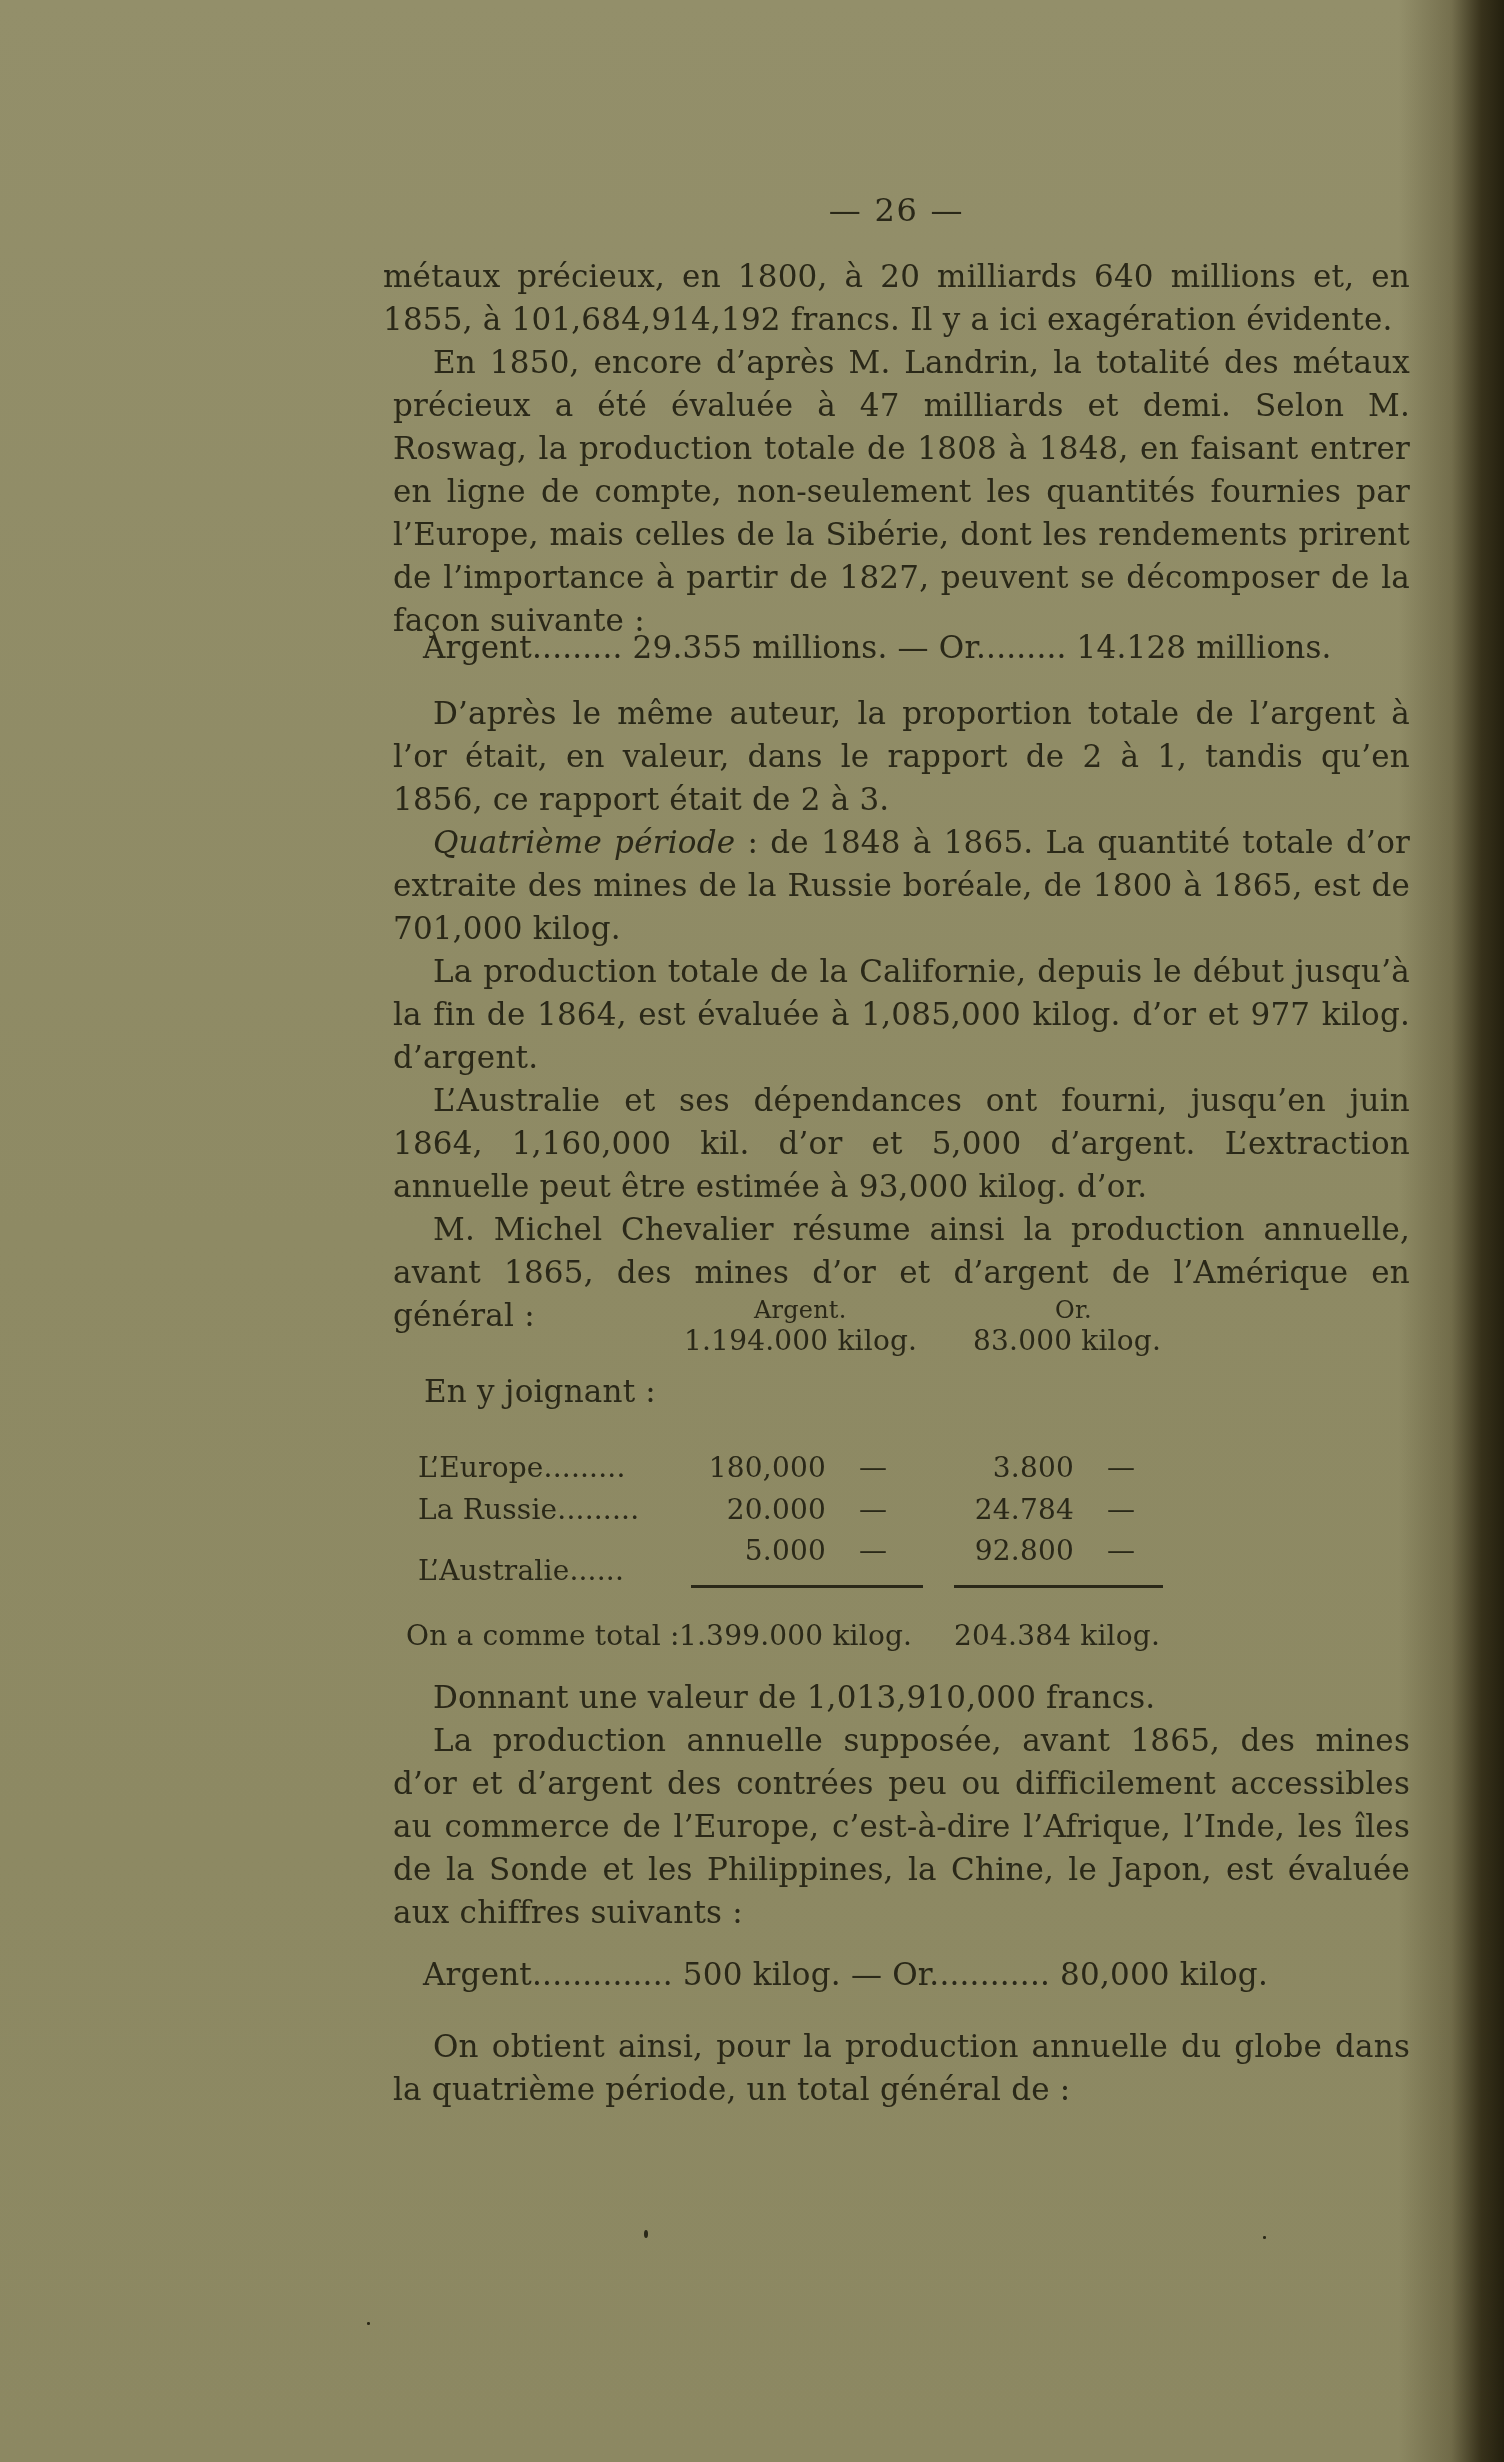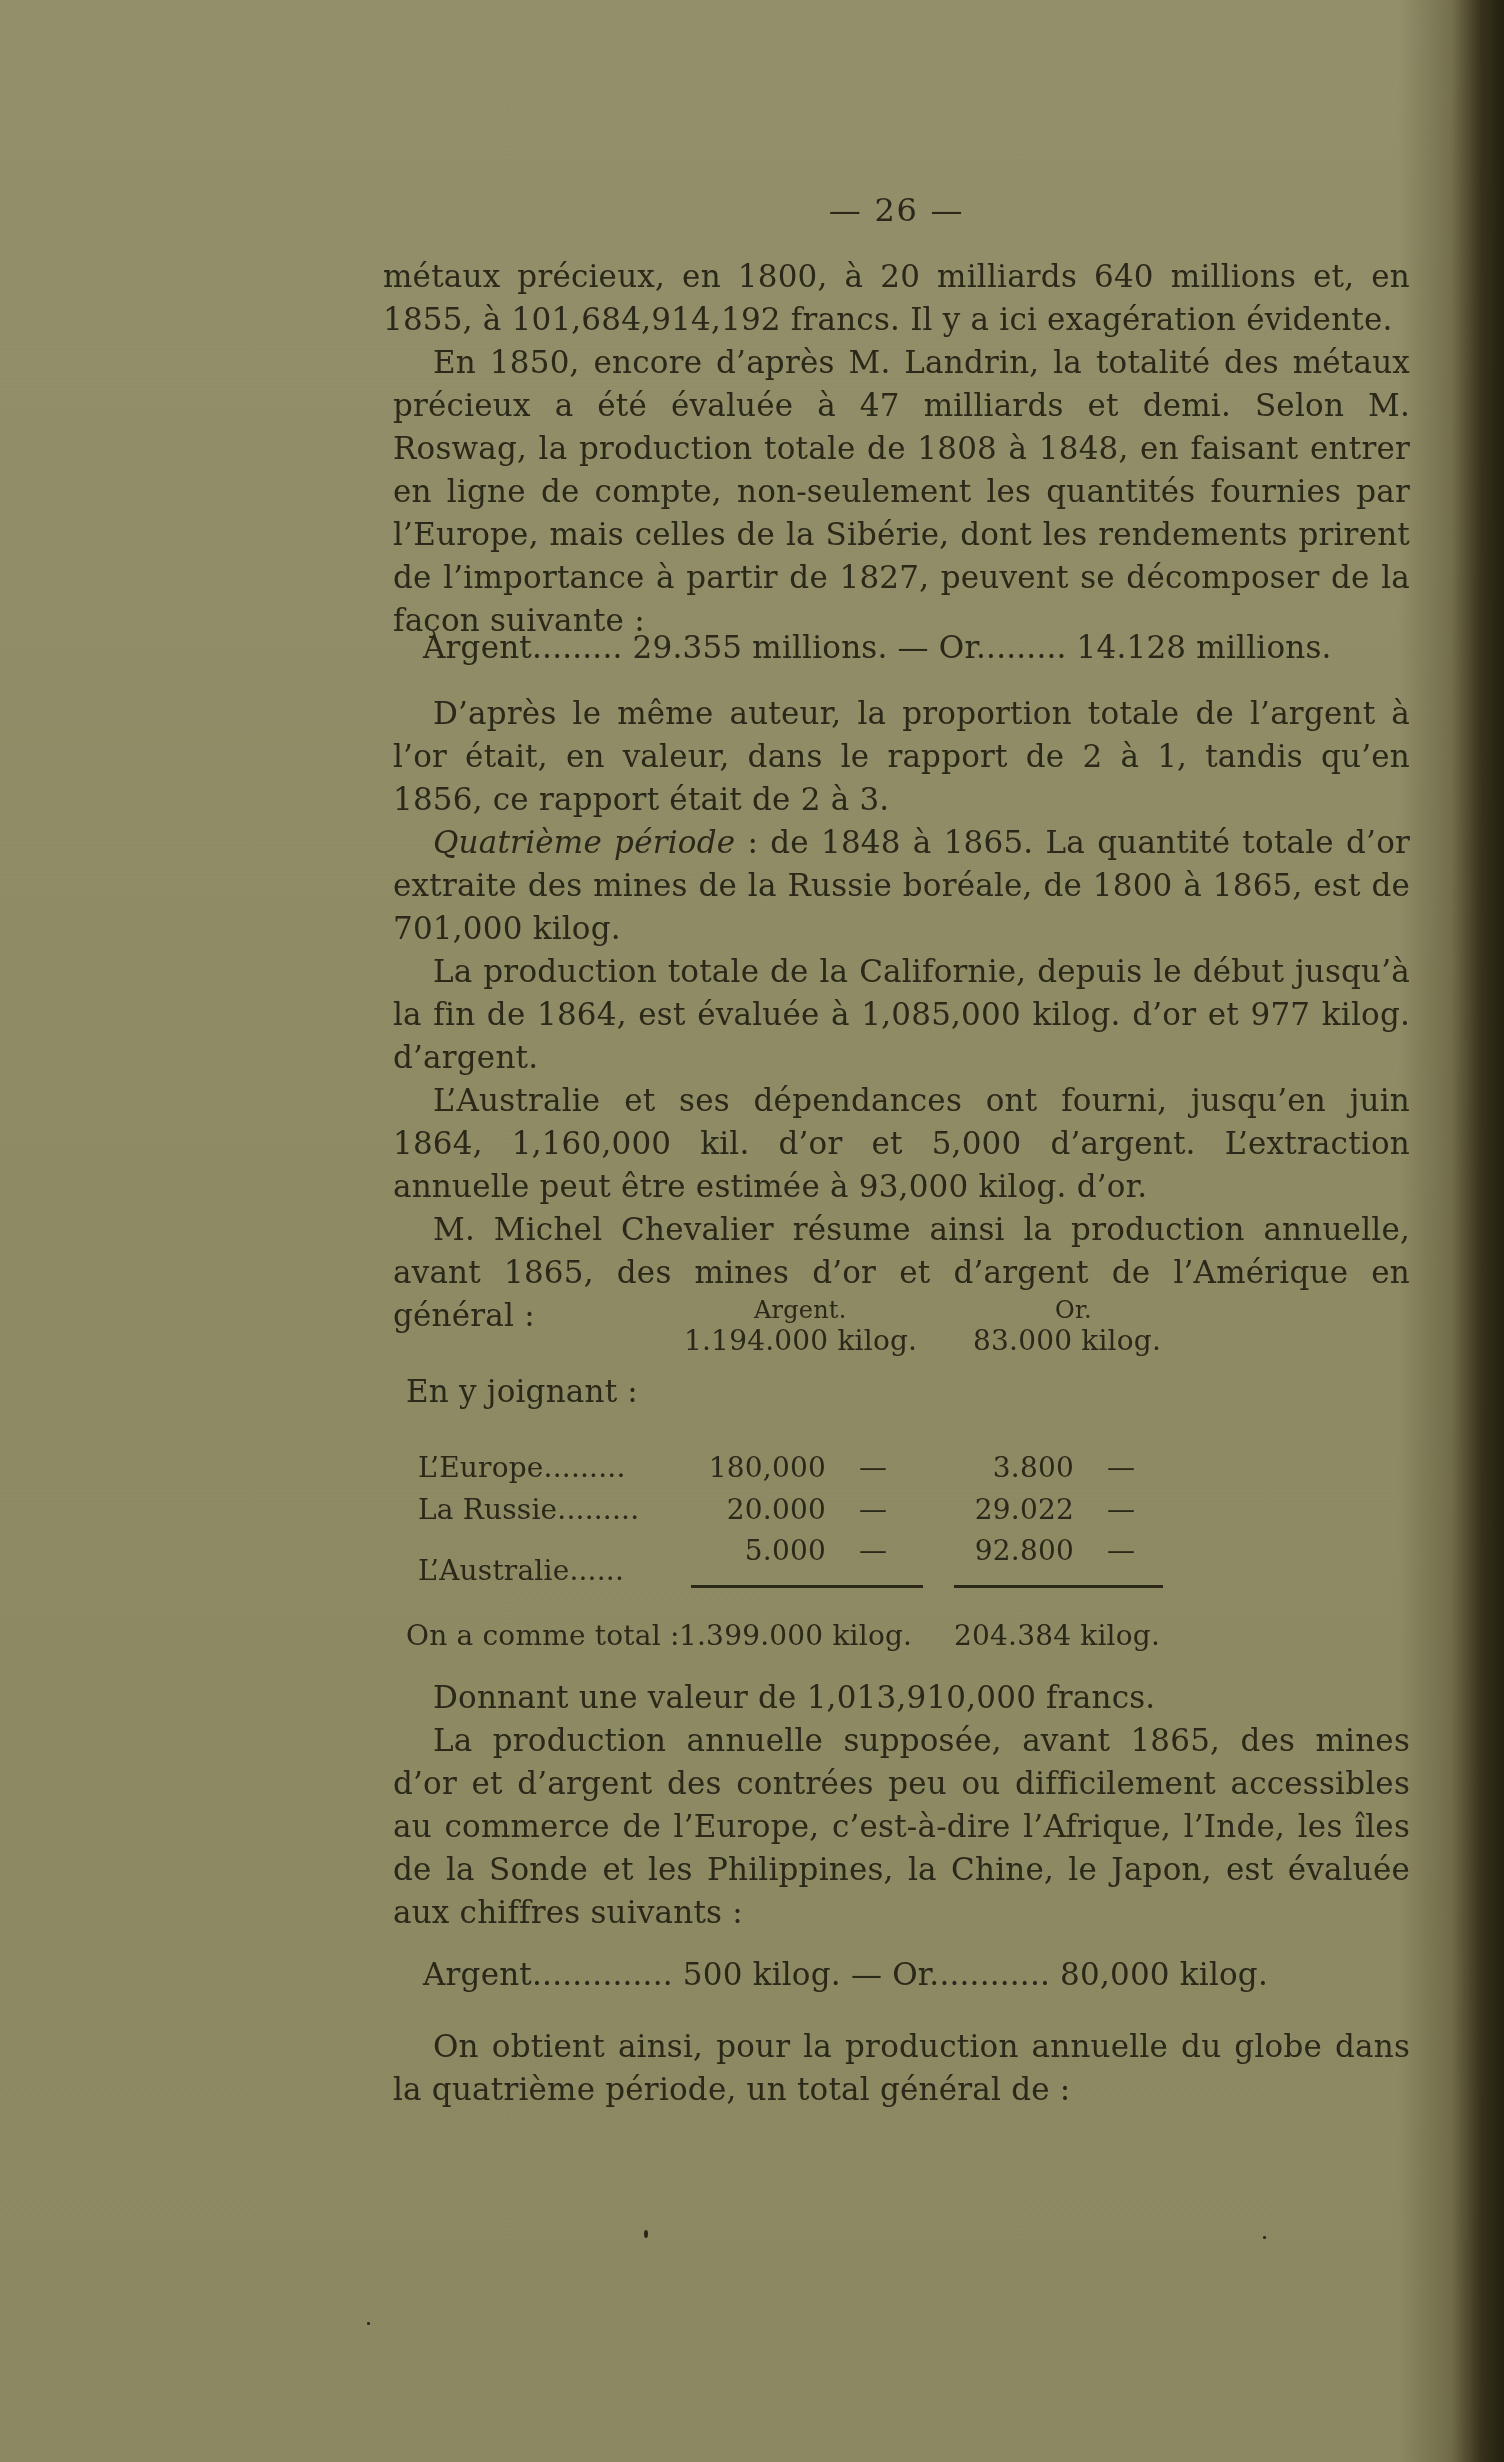--- a/index.html
+++ b/index.html
@@ -60,34 +60,34 @@
     <p class="indent">La production totale de la Californie, depuis le début jusqu’à la fin de 1864, est évaluée à 1,085,000 kilog. d’or et 977 kilog. d’argent.</p>
     <p class="indent">L’Australie et ses dépendances ont fourni, jusqu’en juin 1864, 1,160,000 kil. d’or et 5,000 d’argent. L’extraction annuelle peut être estimée à 93,000 kilog. d’or.</p>
     <p class="indent">M. Michel Chevalier résume ainsi la production annuelle, avant 1865, des mines d’or et d’argent de l’Amérique en général :</p>
   </div>
 
   <div class="table" style="top:1100px;">
     <div class="col-head" style="left:371px; top:0;">Argent.</div>
     <div class="col-head" style="left:672px; top:0;">Or.</div>
     <div class="v" style="left:301px; top:30px;">1.194.000 kilog.</div>
     <div class="v" style="left:590px; top:30px;">83.000 kilog.</div>
-    <div class="v" style="left:23px; top:81px; font-size:31px;">En y joignant :</div>
+    <div class="v" style="left:41px; top:81px; font-size:31px;">En y joignant :</div>
 
     <div>
       <div class="v" style="left:35px; top:157px;">L’Europe.........</div>
       <div class="v r" style="left:298px; width:145px; top:157px;">180,000</div>
       <div class="v" style="left:476px; top:157px;">—</div>
       <div class="v r" style="left:546px; width:145px; top:157px;">3.800</div>
       <div class="v" style="left:724px; top:157px;">—</div>
     </div>
     <div>
       <div class="v" style="left:35px; top:199px;">La Russie.........</div>
       <div class="v r" style="left:298px; width:145px; top:199px;">20.000</div>
       <div class="v" style="left:476px; top:199px;">—</div>
-      <div class="v r" style="left:546px; width:145px; top:199px;">29.022</div>
+      <div class="v r" style="left:546px; width:145px; top:199px;">24.784</div>
       <div class="v" style="left:724px; top:199px;">—</div>
     </div>
     <div>
       <div class="v" style="left:35px; top:240px;margin-top:20px;">L’Australie......</div>
       <div class="v r" style="left:298px; width:145px; top:240px;">5.000</div>
       <div class="v" style="left:476px; top:240px;">—</div>
       <div class="v r" style="left:546px; width:145px; top:240px;">92.800</div>
       <div class="v" style="left:724px; top:240px;">—</div>
     </div>
 

